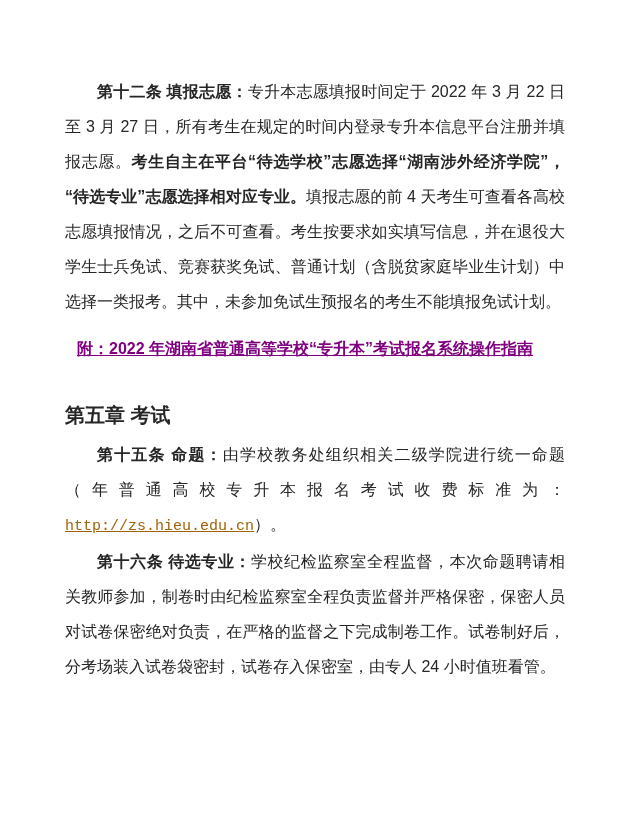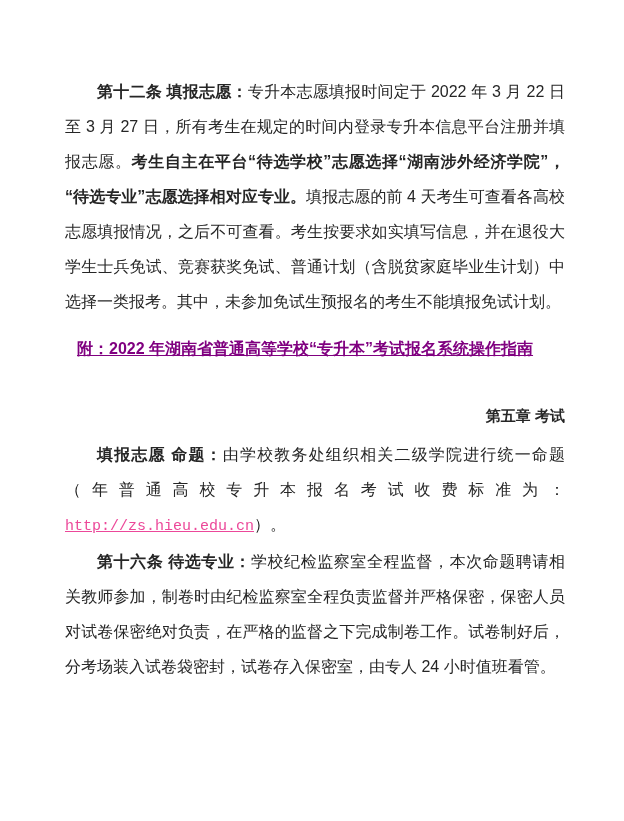--- a/index.html
+++ b/index.html
@@ -34,29 +34,29 @@
     text-align: left;
   }
   .attachment-link {
     color: #800080;
     font-weight: 700;
     text-decoration: underline;
     cursor: pointer;
   }
   .chapter-heading {
     margin: 32px 0 4px 0;
-    text-align: right;
+    text-align: left;
     text-indent: 0;
-    font-size: 15px;
+    font-size: 20px;
     line-height: 35px;
     font-weight: 700;
     color: #262626;
   }
   .url-link {
-    color: #ec4899;
+    color: #a16207;
     font-family: "Liberation Mono", "DejaVu Sans Mono", monospace;
     font-size: 15px;
     text-decoration: underline;
     cursor: pointer;
   }
 </style>
 </head>
 <body>
 
 <div class="page">
@@ -67,20 +67,20 @@
 
 
   <p class="attachment">
     <a class="attachment-link">附：2022 年湖南省普通高等学校“专升本”考试报名系统操作指南</a>
   </p>
 
   <h2 class="chapter-heading">第五章 考试</h2>
 
 
   <p class="para">
-    <span class="run-bold">填报志愿 命题：</span><span>由学校教务处组织相关二级学院进行统一命题（年普通高校专升本报名考试收费标准为：</span><a class="url-link">http://zs.hieu.edu.cn</a><span>）。</span>
+    <span class="run-bold">第十五条 命题：</span><span>由学校教务处组织相关二级学院进行统一命题（年普通高校专升本报名考试收费标准为：</span><a class="url-link">http://zs.hieu.edu.cn</a><span>）。</span>
   </p>
 
   <p class="para">
     <span class="run-bold">第十六条 待选专业：</span><span>学校纪检监察室全程监督，本次命题聘请相关教师参加，制卷时由纪检监察室全程负责监督并严格保密，保密人员对试卷保密绝对负责，在严格的监督之下完成制卷工作。试卷制好后，分考场装入试卷袋密封，试卷存入保密室，由专人 24 小时值班看管。</span>
   </p>
 
 </div>
 
 </body></html>

